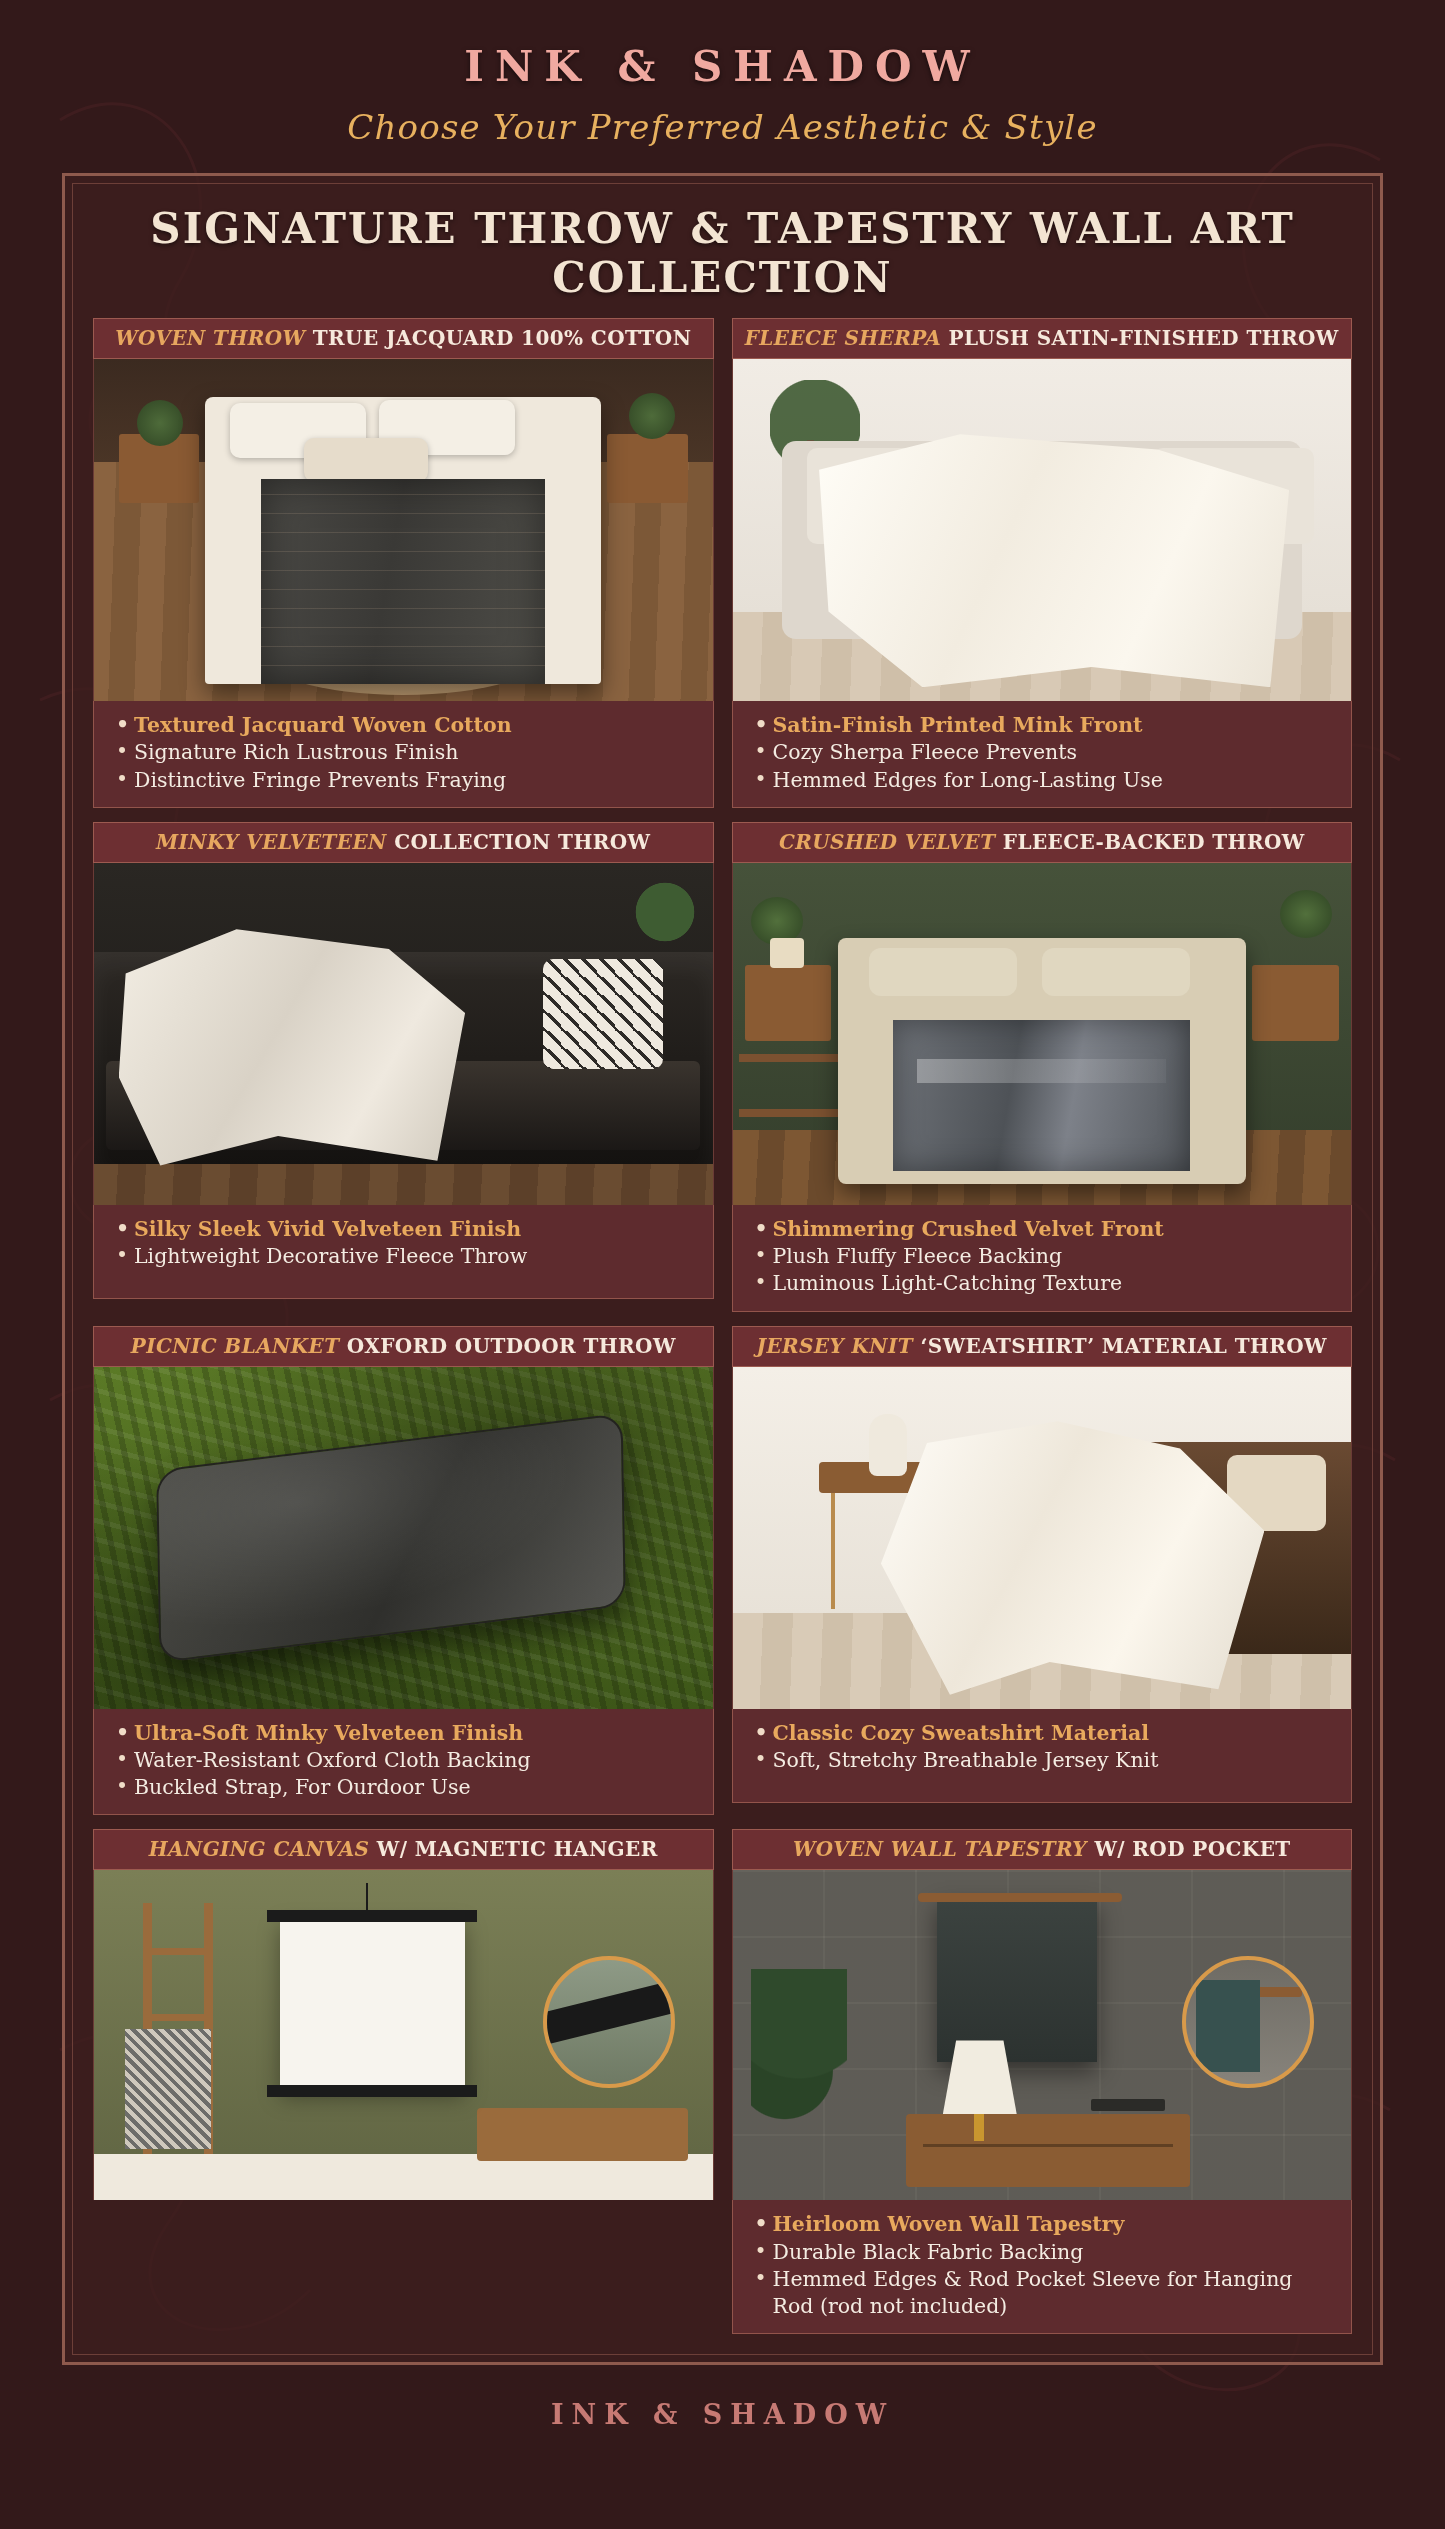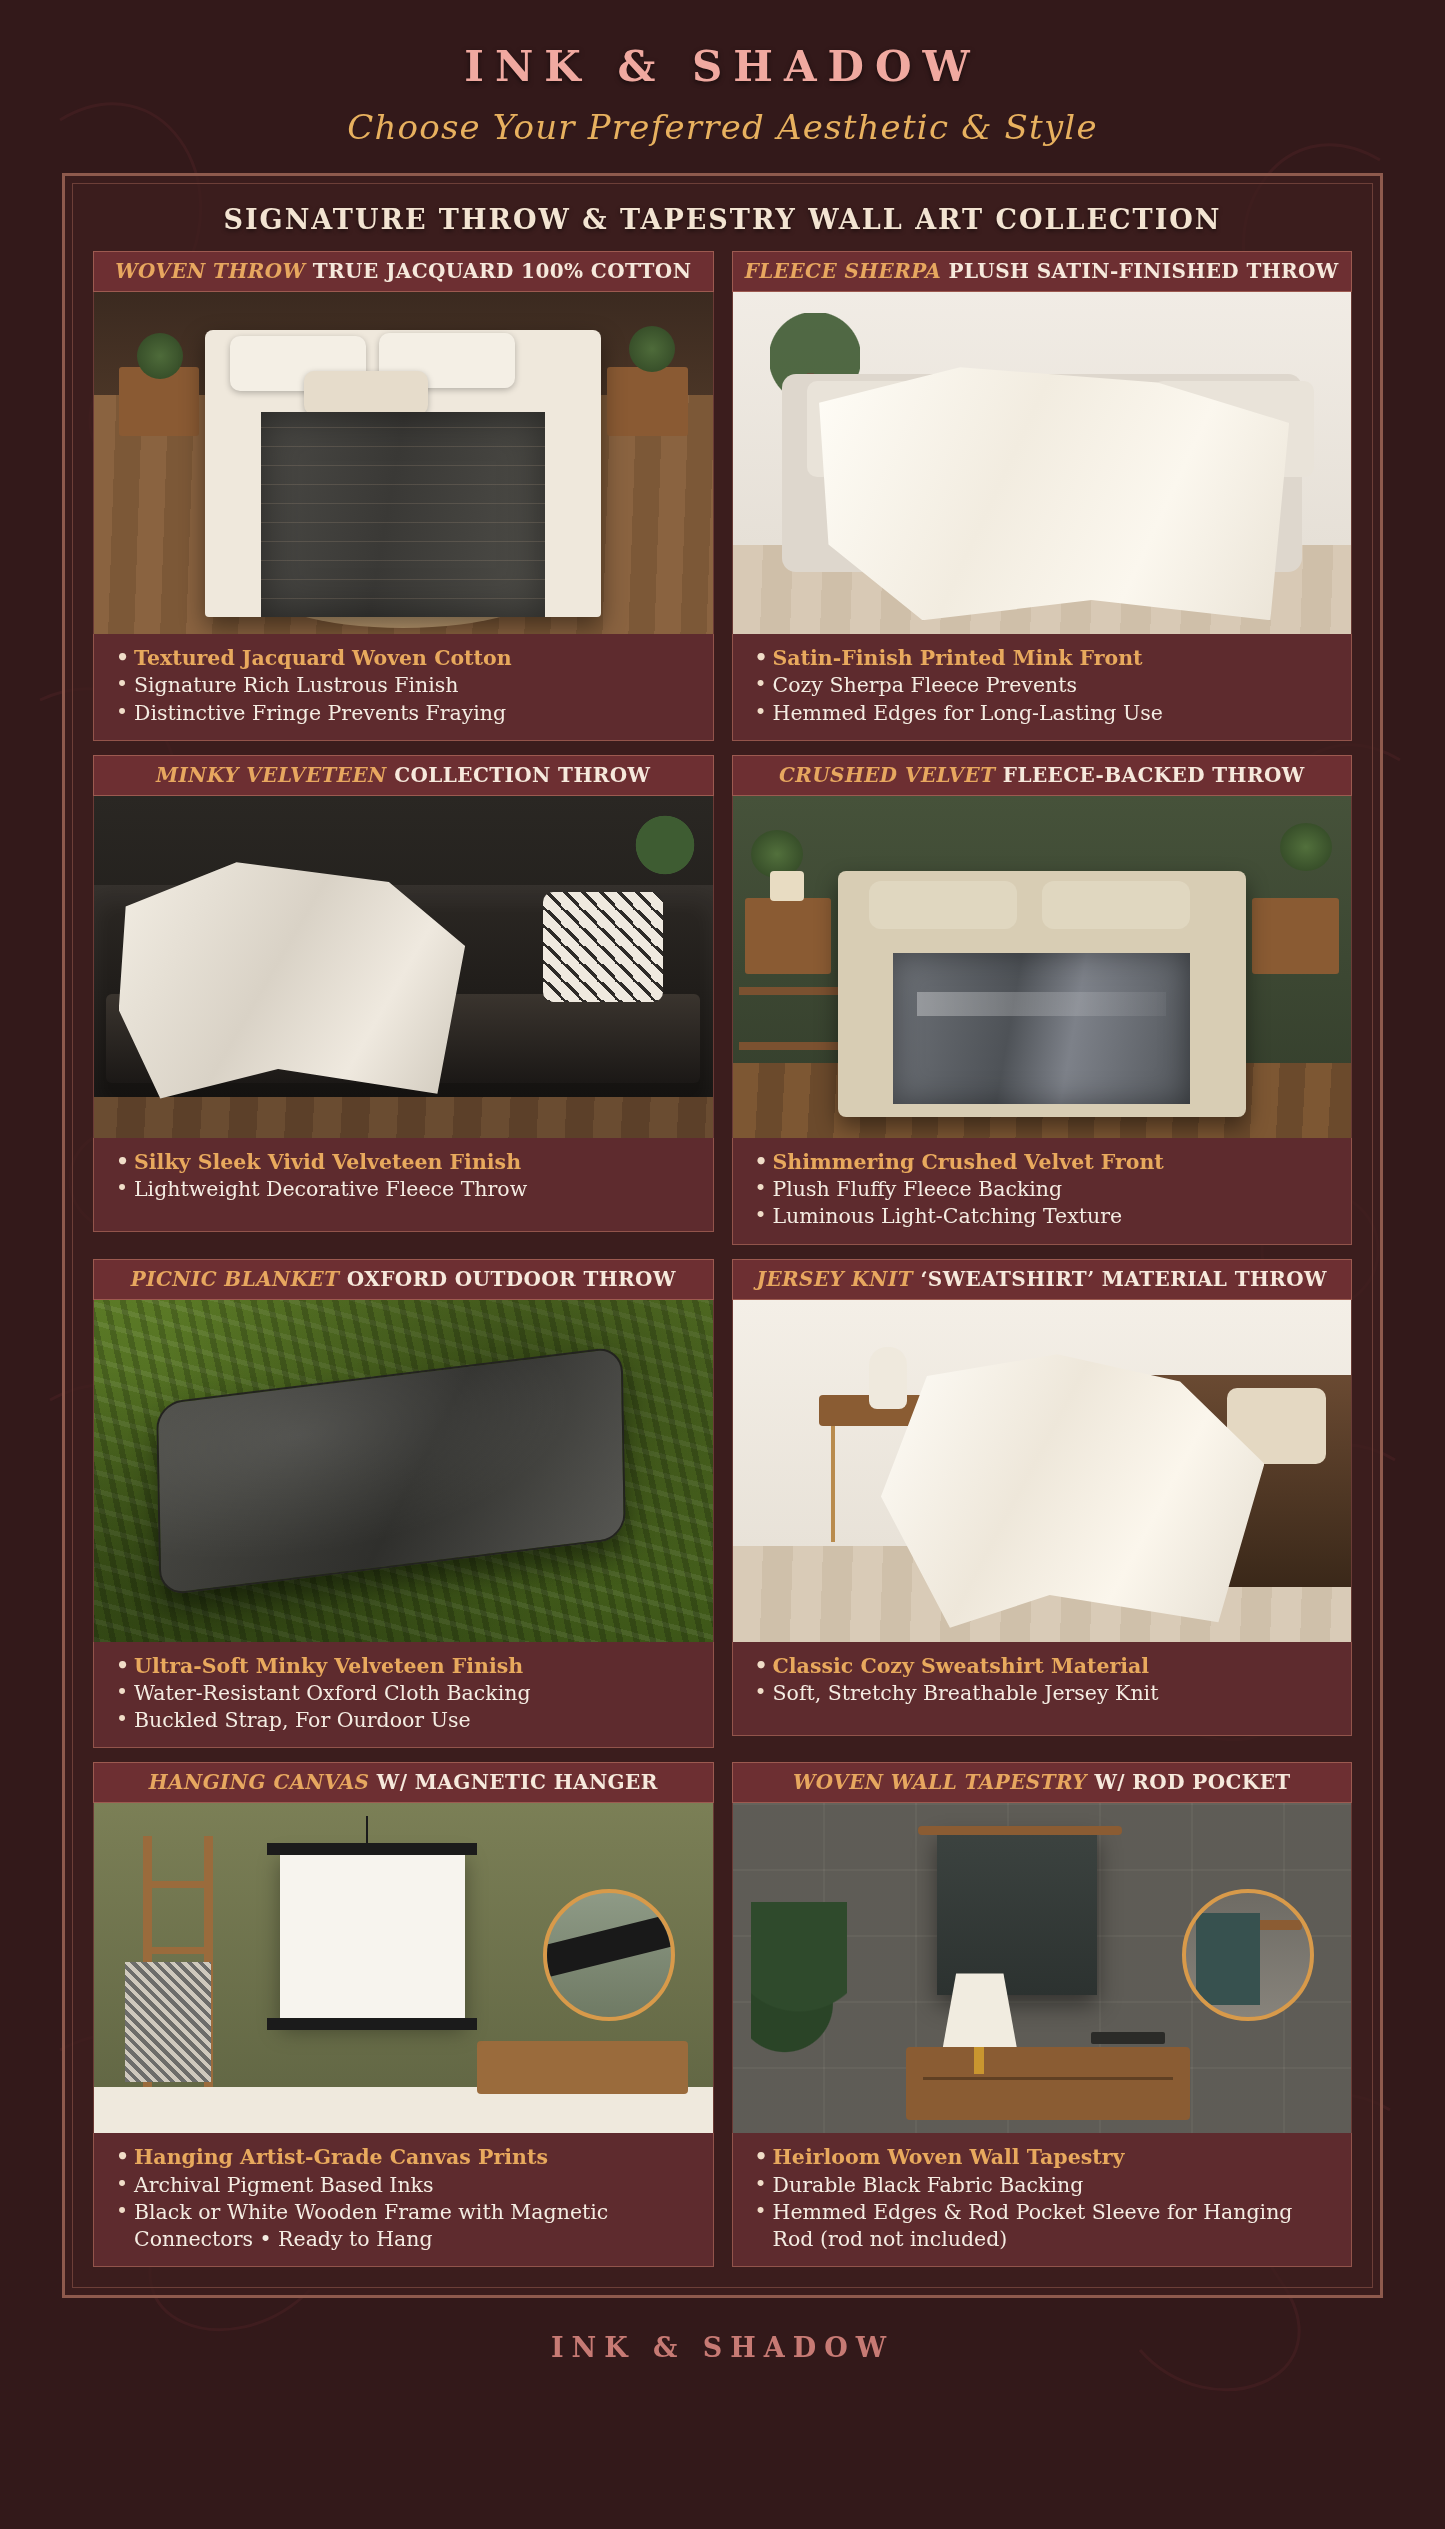--- a/index.html
+++ b/index.html
@@ -65,21 +65,21 @@
     padding: 7px;
   }
   .panel-inner {
     border: 1px solid #6d3f38;
     padding: 14px 20px 20px 20px;
   }
   .collection-title {
     text-align: center;
     font-family: "DejaVu Serif", serif;
     font-weight: bold;
-    font-size: 27px;
+    font-size: 42px;
     letter-spacing: 2px;
     color: #f3e4d2;
     padding: 6px 0 16px 0;
     text-shadow: 0 2px 4px rgba(0,0,0,.5);
   }
 
   
   .grid {
     display: grid;
     grid-template-columns: 1fr 1fr;
@@ -566,25 +566,20 @@
                 </div>
             <div class="rag"></div>
             <div class="bench"></div>
             <div class="cord"></div>
             <div class="canvas"></div>
             <div class="barTop"></div>
                 <div class="barBot"></div>
             <div class="zoom"></div>
           </div>
         </div>
-        <ul class="bullets">
-          <li class="first">Hanging Artist-Grade Canvas Prints</li>
-          <li>Archival Pigment Based Inks</li>
-          <li class="wrap">Black or White Wooden Frame with Magnetic Connectors • Ready to Hang</li>
-        </ul>
       </div>
 
       <div class="card">
         <div class="card-label">
           <span class="lab-a">WOVEN WALL TAPESTRY</span>
           <span class="lab-b">W/ ROD POCKET</span>
         </div>
         <div class="photo tall">
           <div class="scene s8">
             <div class="wall"></div>

